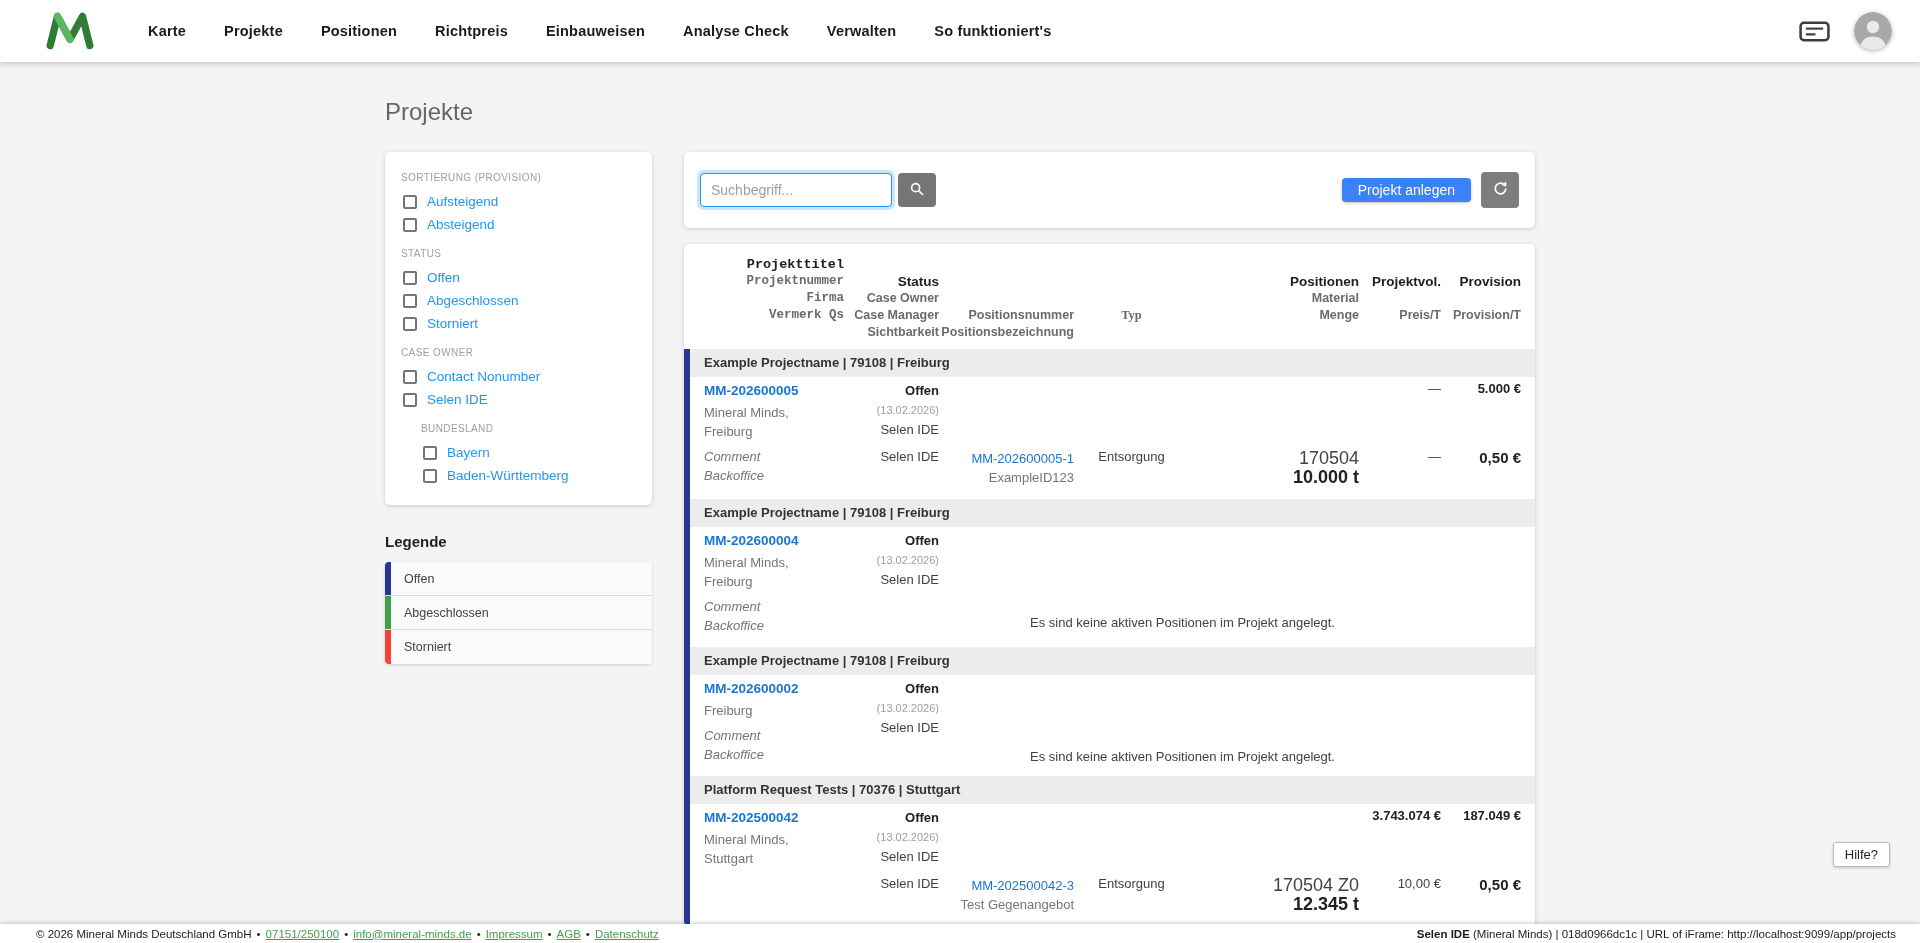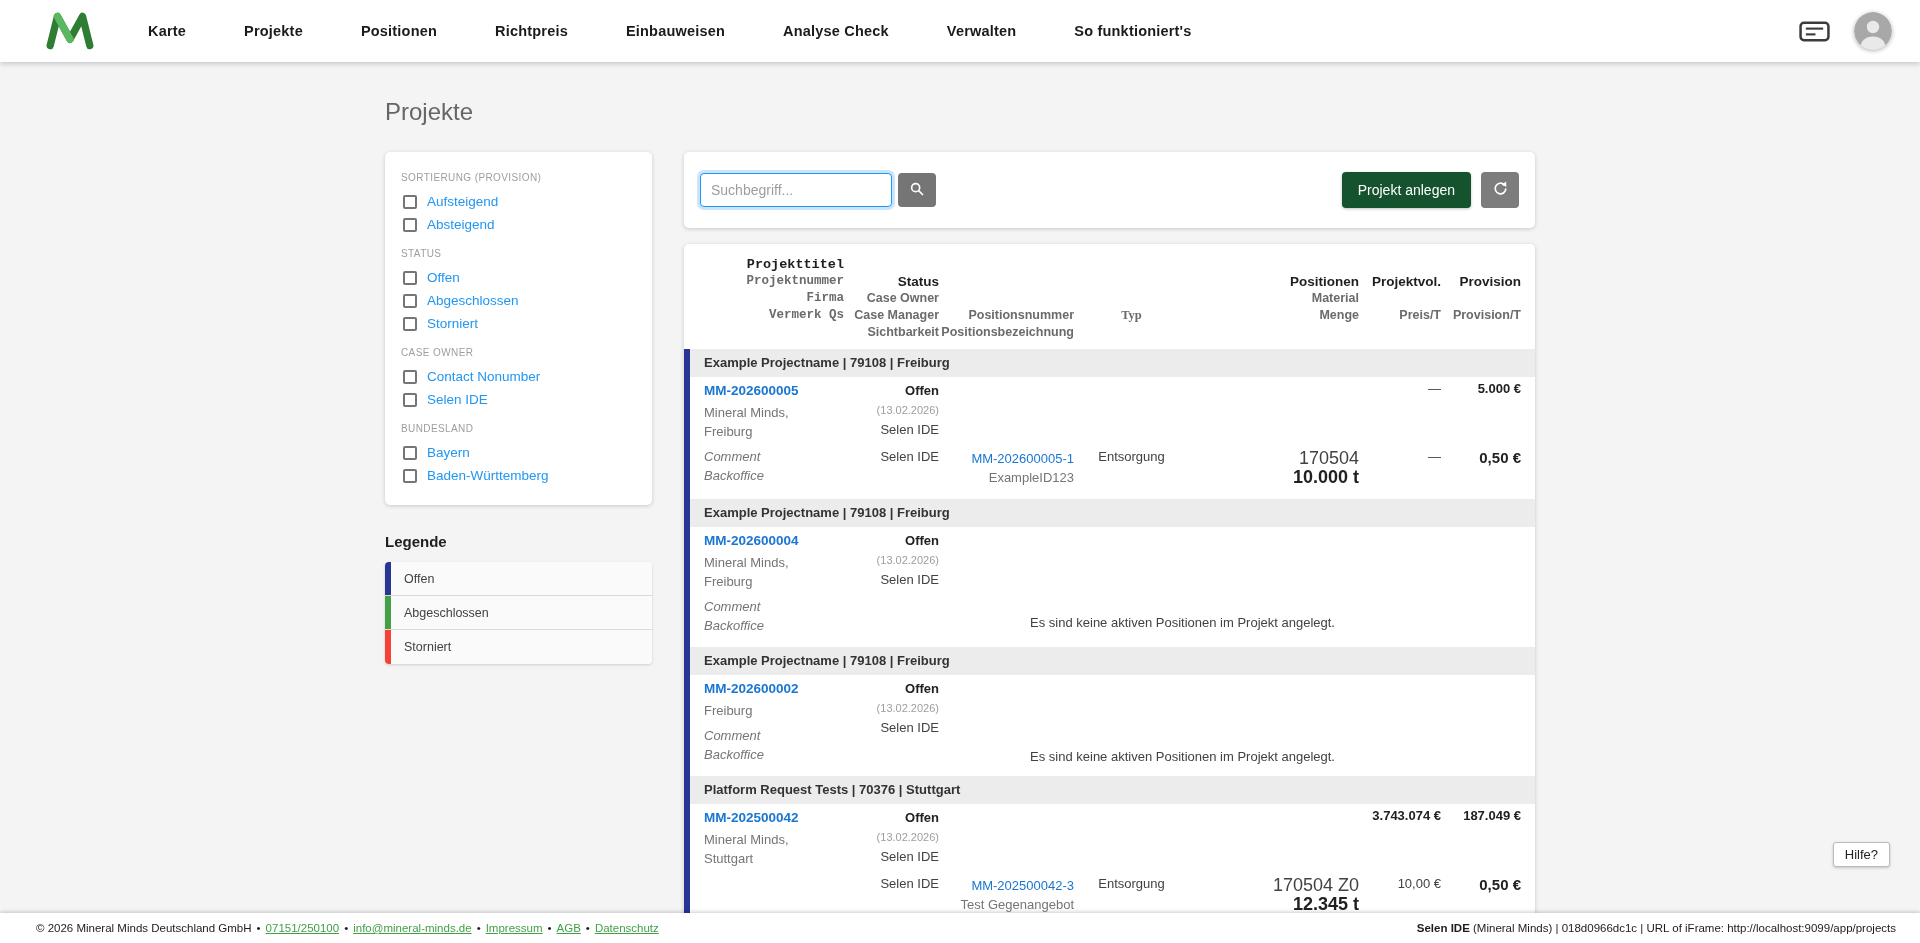--- a/index.html
+++ b/index.html
@@ -5,39 +5,39 @@
   * { margin:0; padding:0; box-sizing:border-box; }
   html,body { width:1920px; height:943px; overflow:hidden;
     font-family:"Liberation Sans", sans-serif; background:#f4f4f4; }
   a { text-decoration:none; cursor:pointer; }
 
   
   .navbar { position:relative; z-index:30; height:62px; background:#fff;
     box-shadow:0 2px 5px rgba(0,0,0,.18); display:flex; align-items:center;
     padding:0 28px 0 46px; }
   .logo { width:48px; height:40px; margin-right:54px; display:flex; align-items:center; }
-  .nav-links { display:flex; gap:58px; align-items:flex-start; flex:1; }
+  .nav-links { display:flex; gap:38px; align-items:flex-start; flex:1; }
   .nav-link { font-size:14.5px; font-weight:700; color:#1b1b1b; letter-spacing:.2px; }
   .nav-right { display:flex; align-items:center; gap:24px; }
   .term-btn { background:none; border:none; cursor:pointer; display:flex; align-items:center; }
   .avatar { width:38px; height:38px; border-radius:50%; overflow:hidden;
     box-shadow:0 1px 4px rgba(0,0,0,.3); cursor:pointer; background:#fff; }
 
   
   .container { width:1150px; margin:0 auto; }
   .page-title { font-size:24px; color:#666; font-weight:400; margin:36px 0 26px; }
   .cols { display:flex; gap:32px; align-items:flex-start; }
   .sidebar { width:267px; flex-shrink:0; }
   .main { flex:1; min-width:0; }
 
   
   .filter-card { background:#fff; border-radius:5px; box-shadow:0 1px 4px rgba(0,0,0,.18);
     padding:14px 16px 18px; }
   .fsec { margin-bottom:12px; }
-  .fsec:last-child { margin-bottom:0; }
+  .fsec:last-child { margin-bottom:0;margin-left:20px; }
   .fsec-title { font-size:10px; color:#9e9e9e; letter-spacing:.4px; margin:6px 0 7px; }
   .fopt { display:flex; align-items:center; gap:10px; padding:4px 0 4px 2px; cursor:pointer; }
   .cb { width:14px; height:14px; border:2px solid #757575; border-radius:2px; flex-shrink:0; background:#fff; }
   .fopt-label { font-size:13.5px; color:#2196f3; }
 
   
   .legend-title { font-size:15px; font-weight:700; color:#212121; margin:28px 0 12px; }
   .legend-card { background:#fff; border-radius:4px; box-shadow:0 1px 3px rgba(0,0,0,.16); overflow:hidden; }
   .legend-item { position:relative; display:flex; align-items:center; height:34px;
     border-bottom:1px solid #dadada; background:#fafafa; padding-left:19px;
@@ -48,21 +48,21 @@
   
   .search-card { background:#fff; border-radius:5px; box-shadow:0 1px 4px rgba(0,0,0,.18);
     padding:20px 16px; display:flex; align-items:center; margin-bottom:16px; }
   .search-input { width:192px; height:34px; border:1px solid #2196f3; border-radius:4px;
     padding:0 10px; font-size:14px; color:#424242; outline:none;
     font-family:inherit; box-shadow:0 0 0 3px rgba(100,181,246,.35); }
   .search-input::placeholder { color:#9e9e9e; }
   .search-btn { width:38px; height:34px; background:#757575; border:none; border-radius:4px;
     margin-left:6px; display:flex; align-items:center; justify-content:center; cursor:pointer; }
   .spacer { flex:1; }
-  .create-btn { height:36px; background:#14532d; color:#fff; border:none; border-radius:4px;
+  .create-btn { height:24px; background:#3b82f6; color:#fff; border:none; border-radius:4px;
     font-size:14px; padding:0 16px; box-shadow:0 1px 3px rgba(0,0,0,.25); cursor:pointer;
     font-family:inherit; }
   .refresh-btn { width:38px; height:36px; background:#7d7d7d; border:none; border-radius:4px;
     margin-left:10px; display:flex; align-items:center; justify-content:center; cursor:pointer; }
 
   
   .table-card { background:#fff; border-radius:5px; box-shadow:0 1px 4px rgba(0,0,0,.18); overflow:hidden; }
   .grid7 { display:grid; grid-template-columns:140px 95px 135px 115px 170px 82px 80px; }
   .thead { padding:12px 14px 8px 20px; }
   .hline { font-size:12.5px; line-height:17px; font-weight:700; color:#6b6b6b; }
@@ -94,21 +94,21 @@
   .p5 { grid-column:5; grid-row:2; text-align:right; font-size:18px; line-height:19px; color:#424242; }
   .menge { font-weight:700; color:#212121; }
   .p6 { grid-column:6; grid-row:2; text-align:right; font-size:13px; color:#424242; }
   .p7 { grid-column:7; grid-row:2; text-align:right; font-size:15px; font-weight:700; color:#212121; }
   .pmsg { grid-column:2 / 8; grid-row:2; text-align:center; font-size:13px; color:#424242; align-self:center; }
 
   
   .help-btn { position:fixed; right:30px; bottom:76px; background:#fff; border:1px solid #bbb;
     border-radius:3px; padding:4px 11px; font-size:13px; color:#212121;
     box-shadow:0 1px 3px rgba(0,0,0,.2); z-index:25; cursor:pointer; font-family:inherit; }
-  .footer { position:fixed; left:0; bottom:0; width:100%; height:30px; background:#fff;
+  .footer { position:fixed; left:0; bottom:0; width:100%; height:19px; background:#fff;
     box-shadow:0 -1px 4px rgba(0,0,0,.2); display:flex; align-items:center;
     padding:0 24px 0 36px; font-size:11.5px; color:#1c1c1c; z-index:40;text-align:right; }
   .flink { color:#43a047; text-decoration:underline; }
   .fsep { margin:0 5px; }
   .footer-right { margin-left:auto; }
   .fr-bold { font-weight:700; }
 </style>
 </head>
 <body>
 

